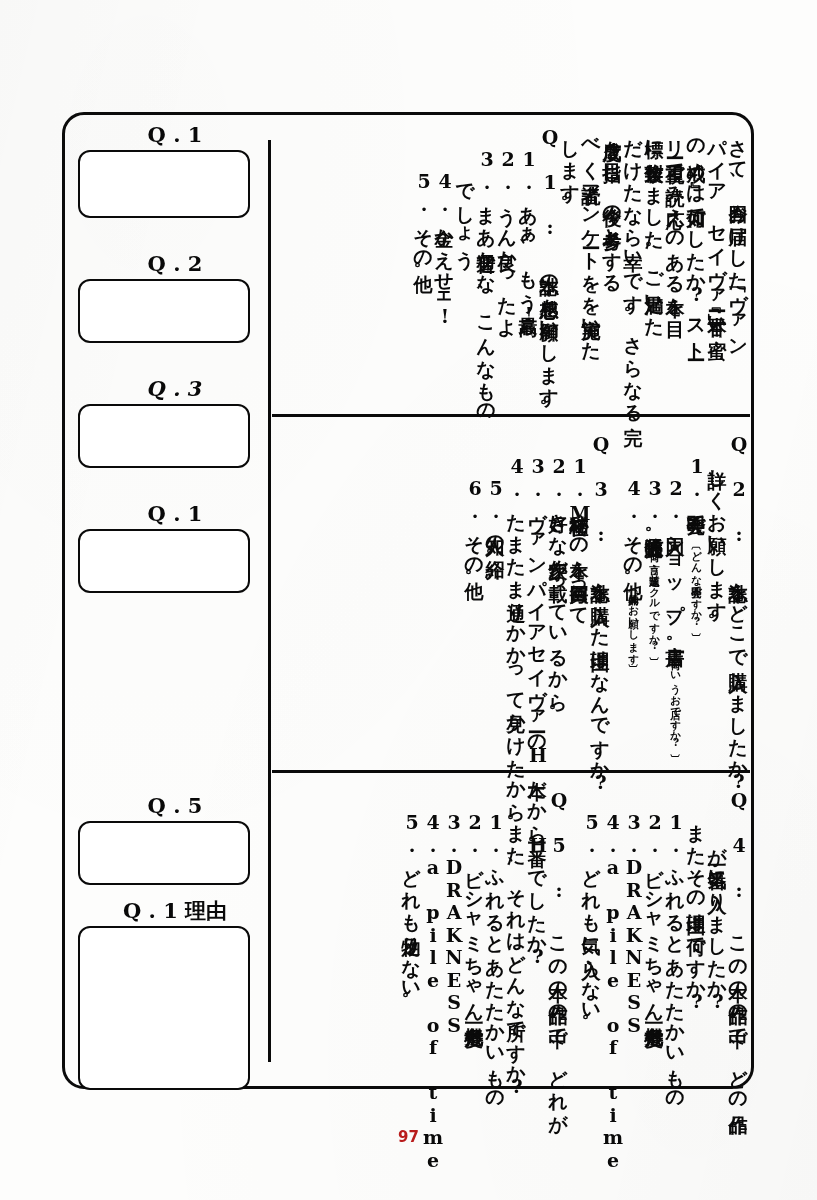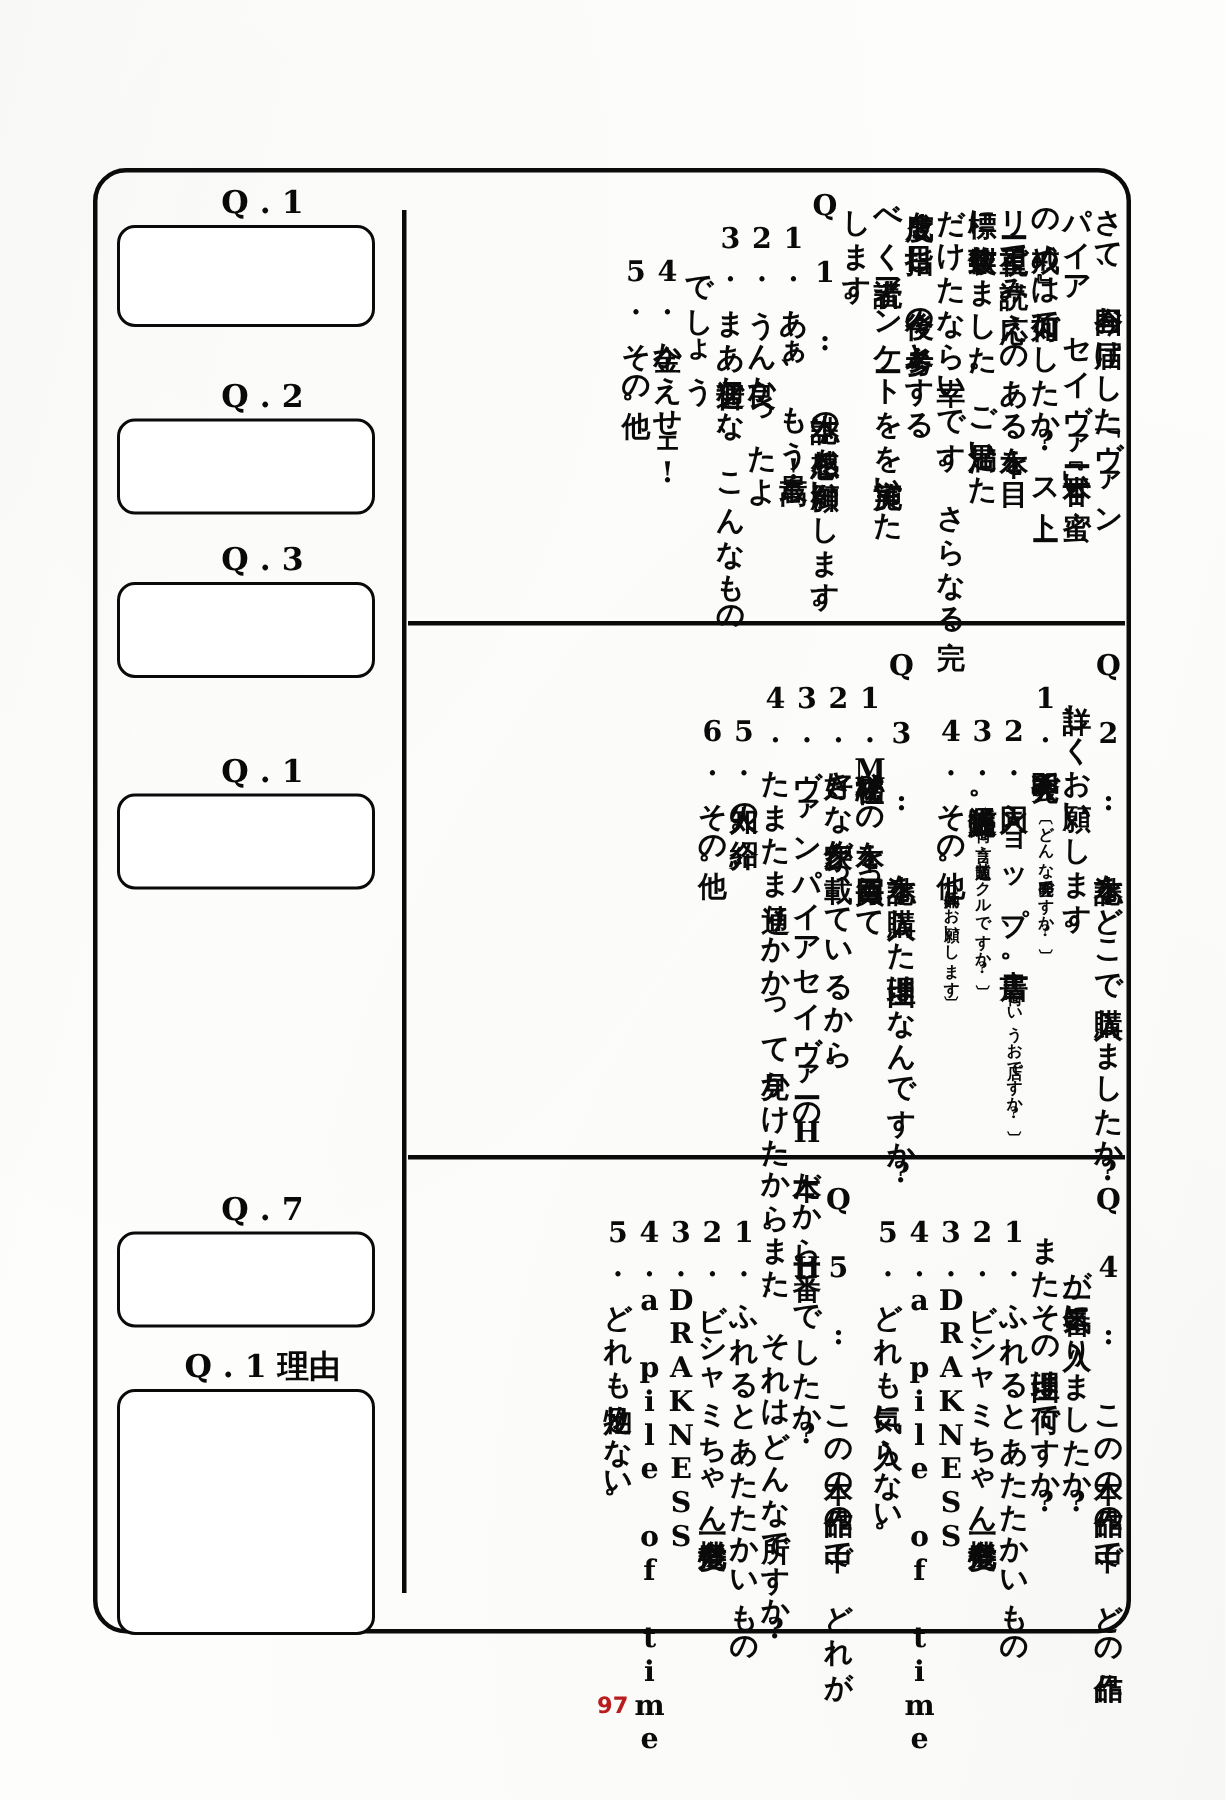--- a/index.html
+++ b/index.html
@@ -201,33 +201,33 @@
     <div class="answer-group" style="top:0px;">
       <div class="answer-label">Q . 1</div>
       <div class="answer-box" style="height:68px;"></div>
     </div>
 
     <div class="answer-group" style="top:129px;">
       <div class="answer-label">Q . 2</div>
       <div class="answer-box" style="height:64px;"></div>
     </div>
 
-    <div class="answer-group" style="top:238px;">
+    <div class="answer-group" style="top:254px;font-style:italic;">
       <div class="answer-label">Q . 3</div>
       <div class="answer-box" style="height:64px;"></div>
     </div>
 
     <div class="answer-group" style="top:379px;">
       <div class="answer-label">Q . 1</div>
       <div class="answer-box" style="height:64px;"></div>
     </div>
 
 
     <div class="answer-group" style="top:671px;">
-      <div class="answer-label">Q . 7</div>
+      <div class="answer-label">Q . 5</div>
       <div class="answer-box" style="height:64px;"></div>
     </div>
 
     <div class="answer-group" style="top:776px;">
       <div class="answer-label">Q . 1 理由</div>
       <div class="answer-box" style="height:164px;"></div>
     </div>
 
   </div>
 

